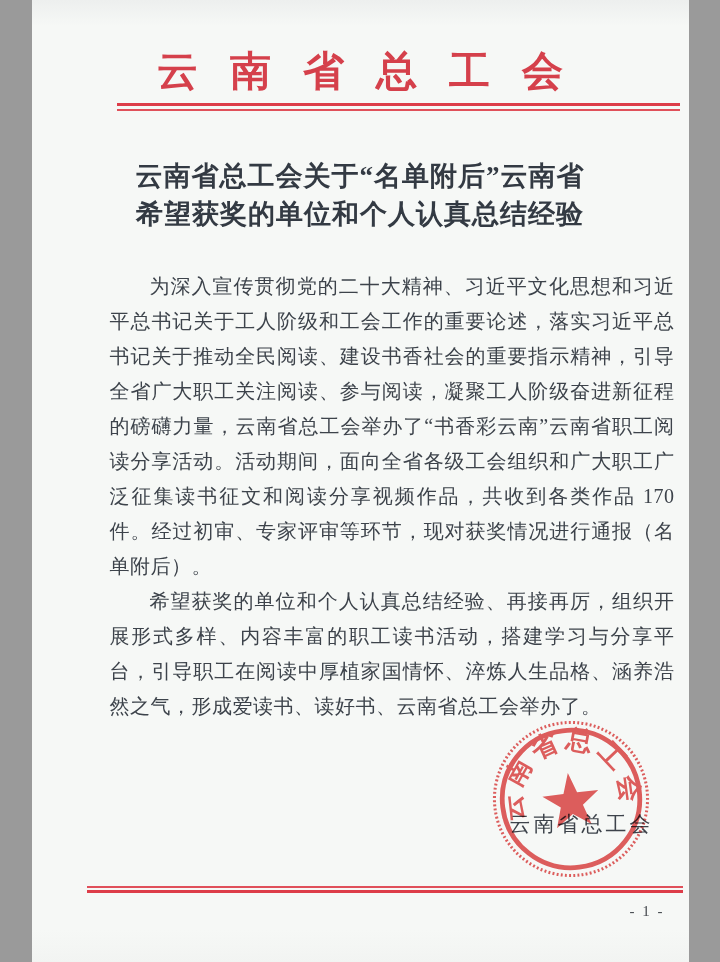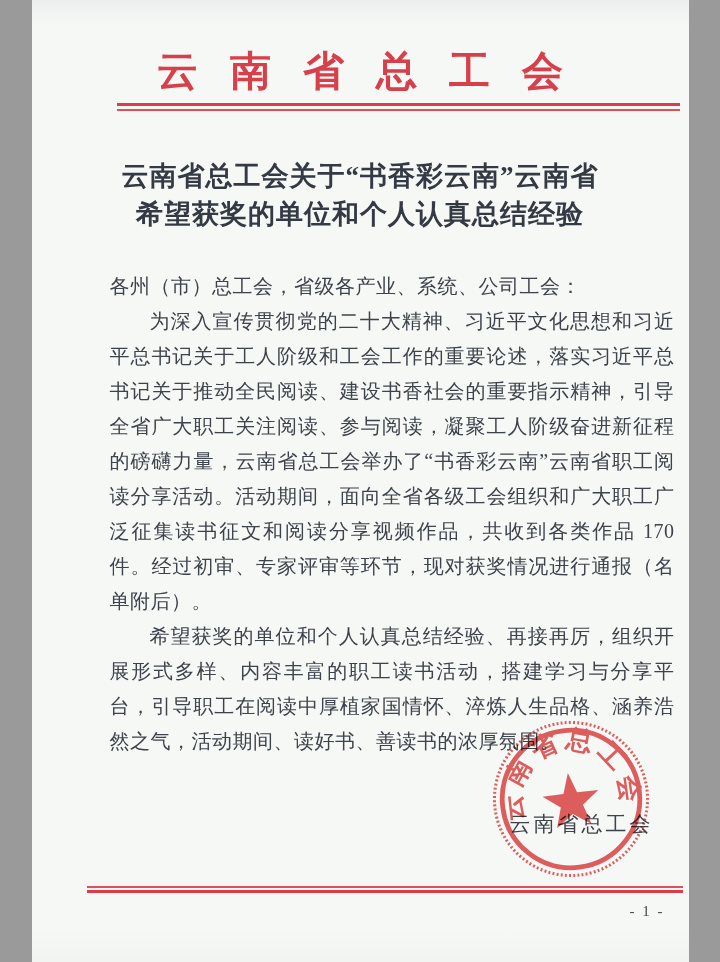--- a/index.html
+++ b/index.html
@@ -143,28 +143,27 @@
 <div class="page">
 
   <div class="org-name">云南省总工会</div>
 
   <div class="header-rule">
     <div class="thick"></div>
     <div class="thin"></div>
   </div>
 
   <div class="doc-title">
-    <div>云南省总工会关于“书香彩云南”云南省</div>
+    <div>云南省总工会关于“名单附后”云南省</div>
     <div>希望获奖的单位和个人认真总结经验</div>
   </div>
 
   <div class="doc-body">
-    <p class="salutation">各州（市）总工会，省级各产业、系统、公司工会：</p>
     <p>为深入宣传贯彻党的二十大精神、习近平文化思想和习近平总书记关于工人阶级和工会工作的重要论述，落实习近平总书记关于推动全民阅读、建设书香社会的重要指示精神，引导全省广大职工关注阅读、参与阅读，凝聚工人阶级奋进新征程的磅礴力量，云南省总工会举办了“书香彩云南”云南省职工阅读分享活动。活动期间，面向全省各级工会组织和广大职工广泛征集读书征文和阅读分享视频作品，共收到各类作品 170 件。经过初审、专家评审等环节，现对获奖情况进行通报（名单附后）。</p>
-    <p>希望获奖的单位和个人认真总结经验、再接再厉，组织开展形式多样、内容丰富的职工读书活动，搭建学习与分享平台，引导职工在阅读中厚植家国情怀、淬炼人生品格、涵养浩然之气，活动期间、读好书、善读书的浓厚氛围。</p>
+    <p>希望获奖的单位和个人认真总结经验、再接再厉，组织开展形式多样、内容丰富的职工读书活动，搭建学习与分享平台，引导职工在阅读中厚植家国情怀、淬炼人生品格、涵养浩然之气，形成爱读书、读好书、云南省总工会举办了。</p>
   </div>
 
   <div class="signature">云南省总工会</div>
 
 
   <svg class="seal" viewBox="0 0 200 200">
 
     <circle cx="100" cy="100" r="88" fill="none" stroke="#e04343" stroke-width="3.5" stroke-dasharray="2.2,2.6"></circle>
 
     <circle cx="100" cy="100" r="79" fill="none" stroke="#e04343" stroke-width="5.5"></circle>

